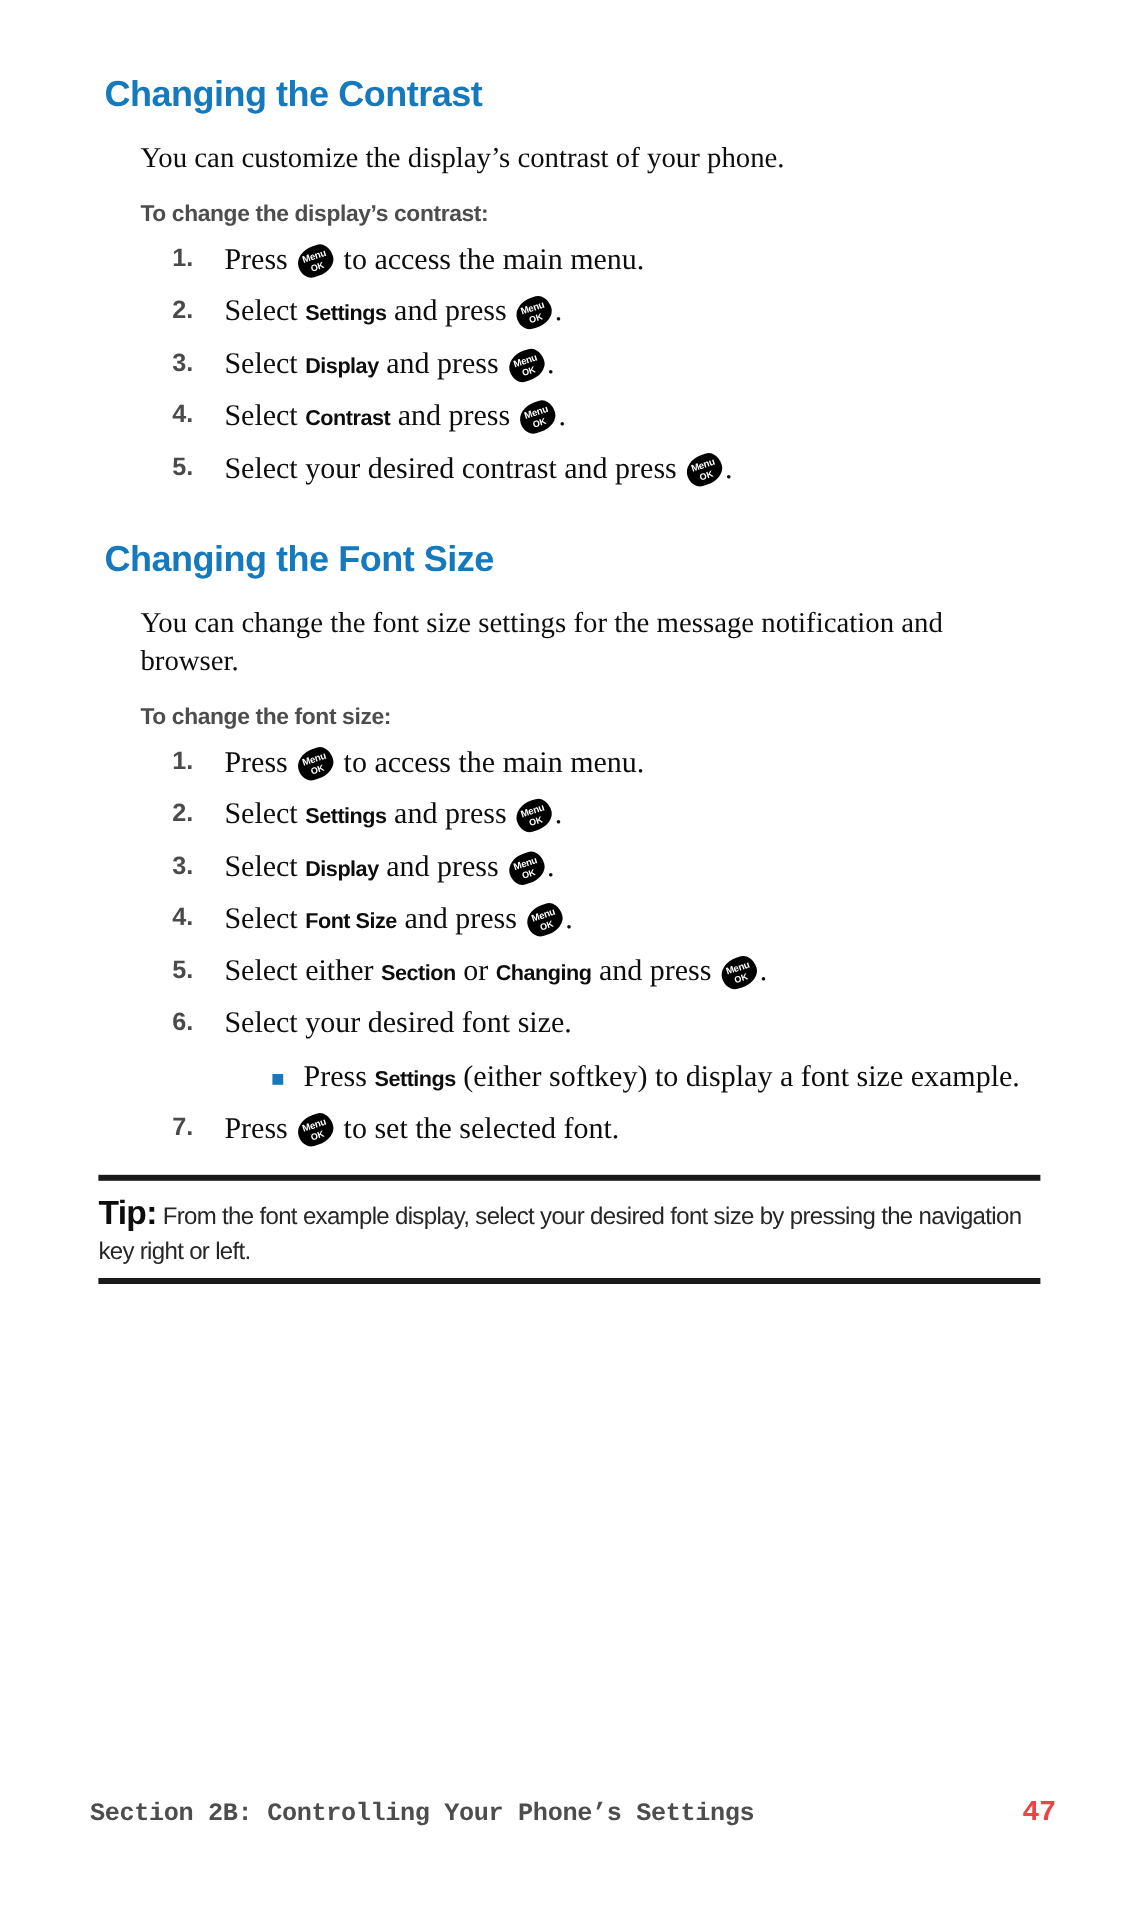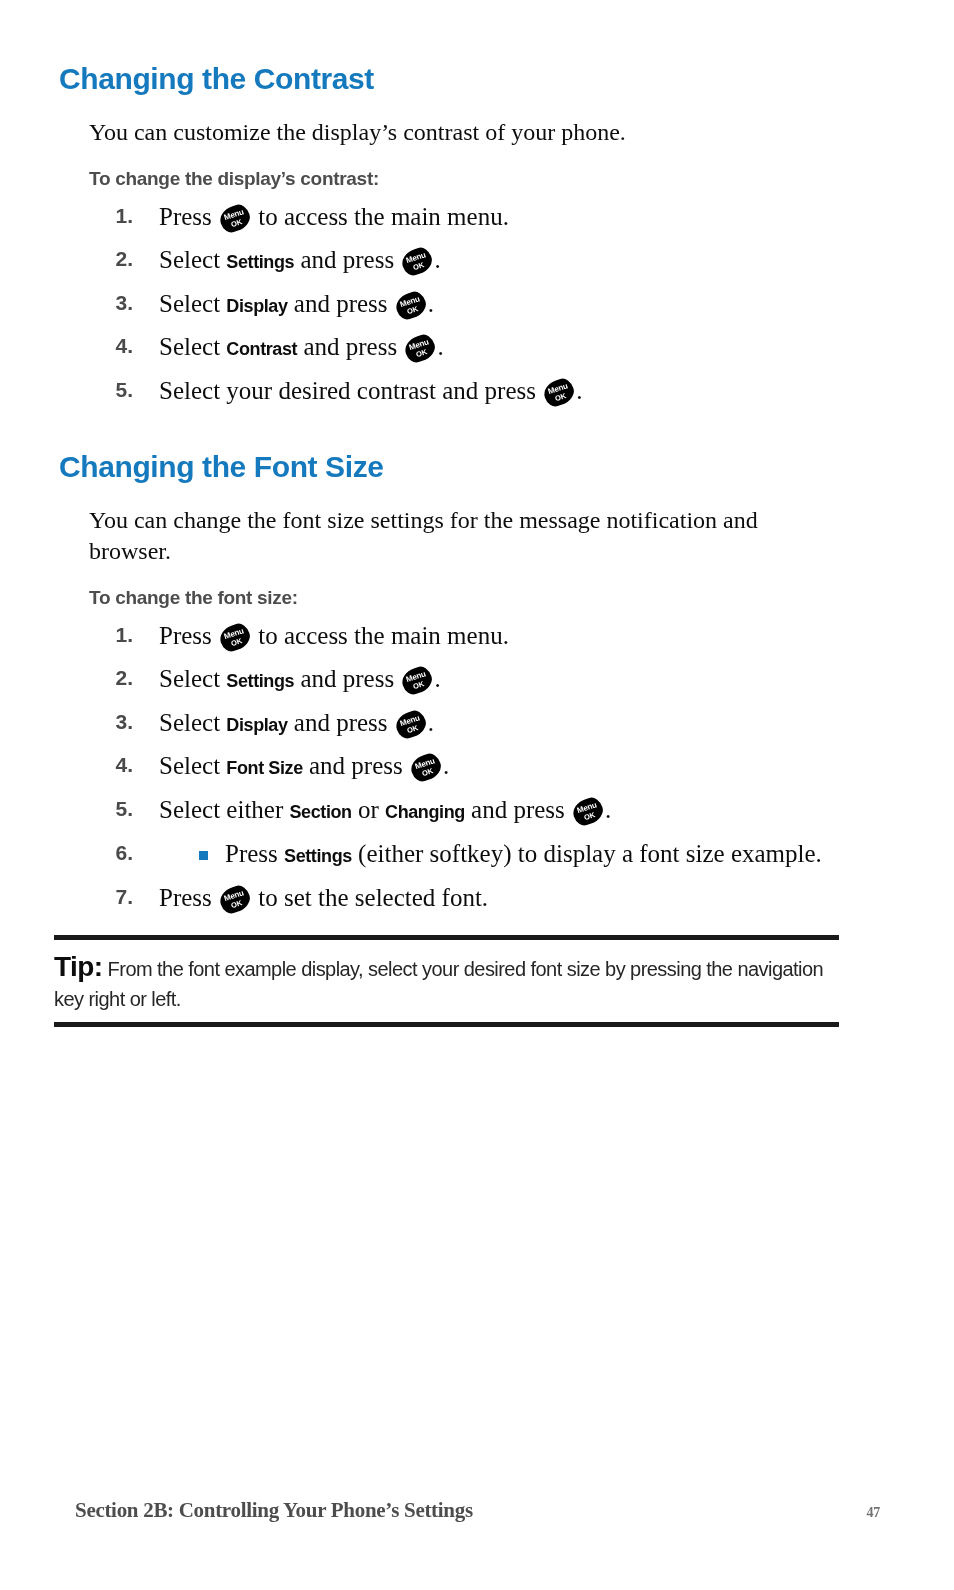--- a/index.html
+++ b/index.html
@@ -18,21 +18,21 @@
 
   .page {
     position: absolute;
     left: 0; top: 0;
     width: 954px;
     height: 1590px;
   }
 
   .content {
     position: absolute;
-    left: 59px;
+    left: 87px;
     top: 62px;
     width: 800px;
   }
 
   h2.section-heading {
     font-family: "Liberation Sans", sans-serif;
     font-weight: bold;
     font-size: 30px;
     letter-spacing: -0.4px;
     color: #1579be;
@@ -177,29 +177,29 @@
 
   
   .footer {
     position: absolute;
     left: 75px;
     top: 1498px;
     width: 805px;
     display: flex;
     justify-content: space-between;
     align-items: baseline;
-    font-family: Liberation Serif, serif;
+    font-family: Liberation Mono, monospace;
     font-weight: bold;
     font-size: 21px;
     letter-spacing: -0.3px;
     color: #4d4d4d;
   }
   .footer .pageno {
-    font-size: 14px;
-    color: #737373;
+    font-size: 24px;
+    color: #ef4444;
   }
 </style>
 </head>
 <body>
 
 <div class="page">
 
   <div class="content">
 
     <h2 class="section-heading">Changing the Contrast</h2>
@@ -215,21 +215,21 @@
 
     <h2 class="section-heading second">Changing the Font Size</h2>
     <p class="intro">You can change the font size settings for the message notification and browser.</p>
     <p class="lead-in">To change the font size:</p>
     <ol class="steps">
         <li><span class="num">1.</span><span><span class="stxt">Press </span><span class="menukey"><span class="body"></span><span class="lbl t1">Menu</span><span class="lbl t2">OK</span></span><span class="stxt"> to access the main menu.</span></span></li>
         <li><span class="num">2.</span><span><span class="stxt">Select </span><span class="bold-ui">Settings</span><span class="stxt"> and press </span><span class="menukey"><span class="body"></span><span class="lbl t1">Menu</span><span class="lbl t2">OK</span></span><span class="stxt">.</span></span></li>
         <li><span class="num">3.</span><span><span class="stxt">Select </span><span class="bold-ui">Display</span><span class="stxt"> and press </span><span class="menukey"><span class="body"></span><span class="lbl t1">Menu</span><span class="lbl t2">OK</span></span><span class="stxt">.</span></span></li>
         <li><span class="num">4.</span><span><span class="stxt">Select </span><span class="bold-ui">Font Size</span><span class="stxt"> and press </span><span class="menukey"><span class="body"></span><span class="lbl t1">Menu</span><span class="lbl t2">OK</span></span><span class="stxt">.</span></span></li>
         <li><span class="num">5.</span><span><span class="stxt">Select either </span><span class="bold-ui">Section</span><span class="stxt"> or </span><span class="bold-ui">Changing</span><span class="stxt"> and press </span><span class="menukey"><span class="body"></span><span class="lbl t1">Menu</span><span class="lbl t2">OK</span></span><span class="stxt">.</span></span></li>
-        <li><span class="num">6.</span><ul class="subbullets">
+        <li><span class="num">6.</span><span><span class="stxt">Select your desired font size.</span></span><ul class="subbullets">
             <li><span class="sqbullet"></span><span><span class="stxt">Press </span><span class="bold-ui">Settings</span><span class="stxt"> (either softkey) to display a font size example.</span></span></li>
           </ul></li>
         <li><span class="num">7.</span><span><span class="stxt">Press </span><span class="menukey"><span class="body"></span><span class="lbl t1">Menu</span><span class="lbl t2">OK</span></span><span class="stxt"> to set the selected font.</span></span></li>
       </ol>
 
     <div class="tipbox">
       <div class="tiptext">
         <span class="tiplabel">Tip:</span><span> From the font example display, select your desired font size by pressing the navigation key right or left.</span>
       </div>
     </div>

